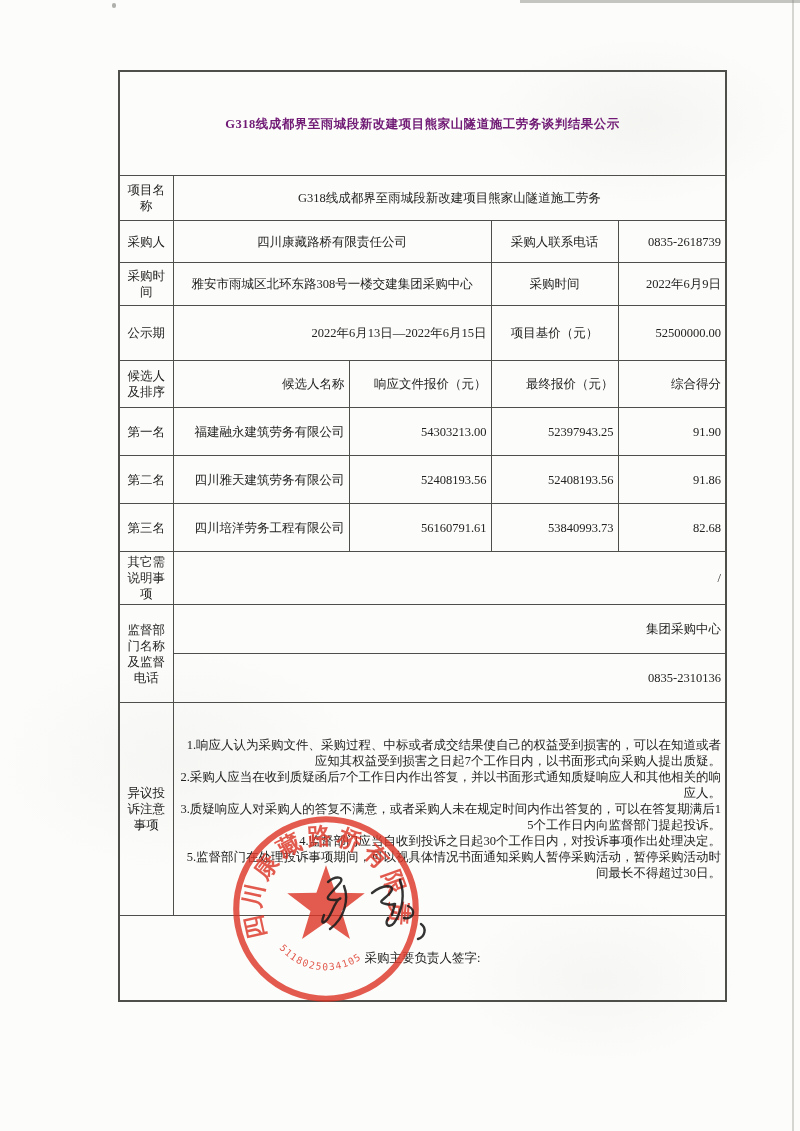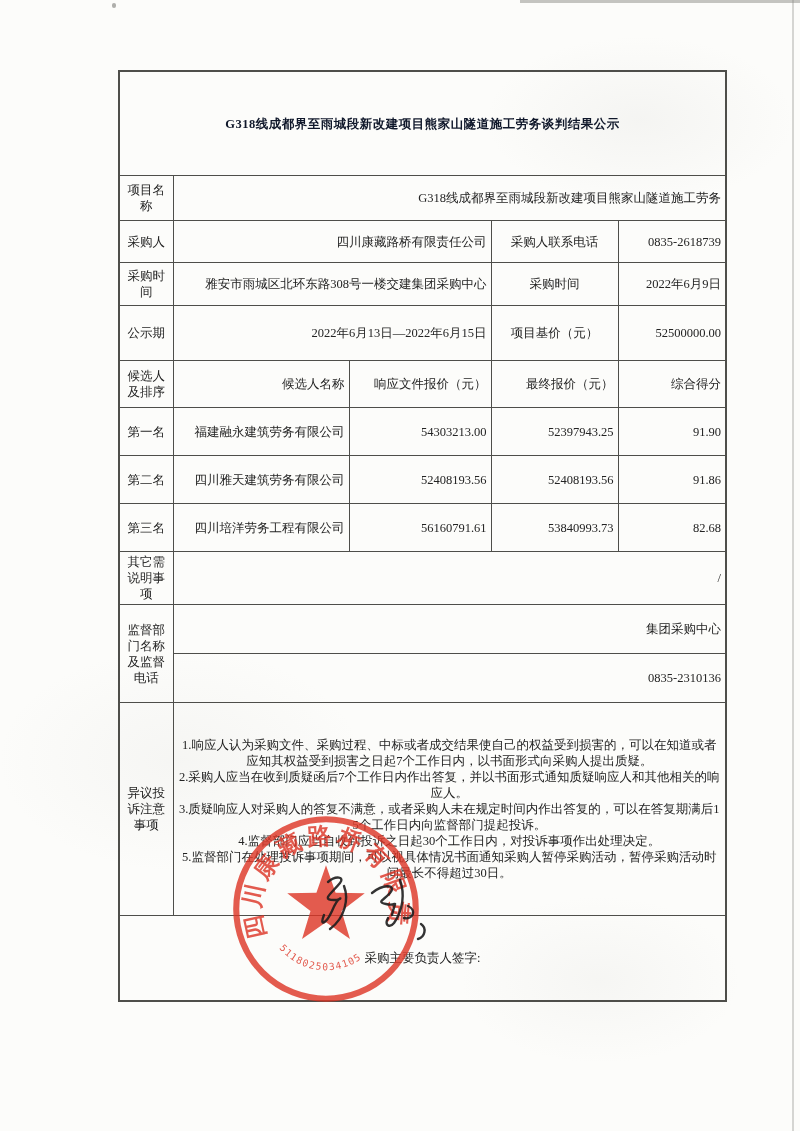--- a/index.html
+++ b/index.html
@@ -27,28 +27,28 @@
   }
   table.doc td{
     border:1px solid #4e4e4a;
     font-size:12.5px;line-height:16px;
     vertical-align:middle;
     padding:2px 4px;
     word-break:break-all;
   }
   td.title-cell{
     height:99px;text-align:center;font-weight:bold;
-    font-size:17px;letter-spacing:.5px;color:#0f172a;
+    font-size:17px;letter-spacing:.5px;color:#701a75;
   }
   td.lbl{ text-align:center;padding-left:5px;padding-right:2px; }
   td.lblc{ text-align:center;padding-left:2px;padding-right:2px; }
   td.c{ text-align:right; }
-  td.l{ text-align:right;padding-left:8px; }
+  td.l{ text-align:center;padding-left:8px; }
   td.obj-content{
-    font-size:12.5px;line-height:19.5px;padding:6px 8px;text-align:center;border-radius:8px;
+    font-size:12.5px;line-height:19.5px;padding:6px 8px;text-align:right;border-radius:8px;
   }
   .obj-content p{margin:0;}
   td.sign-cell{height:80px;text-align:center;padding-left:6px;}
 
   .stamp{position:absolute;left:224px;top:807px;width:204px;height:204px;opacity:.88;}
   .sig{position:absolute;left:300px;top:866px;width:150px;height:78px;}
 </style>
 </head>
 <body>
 

